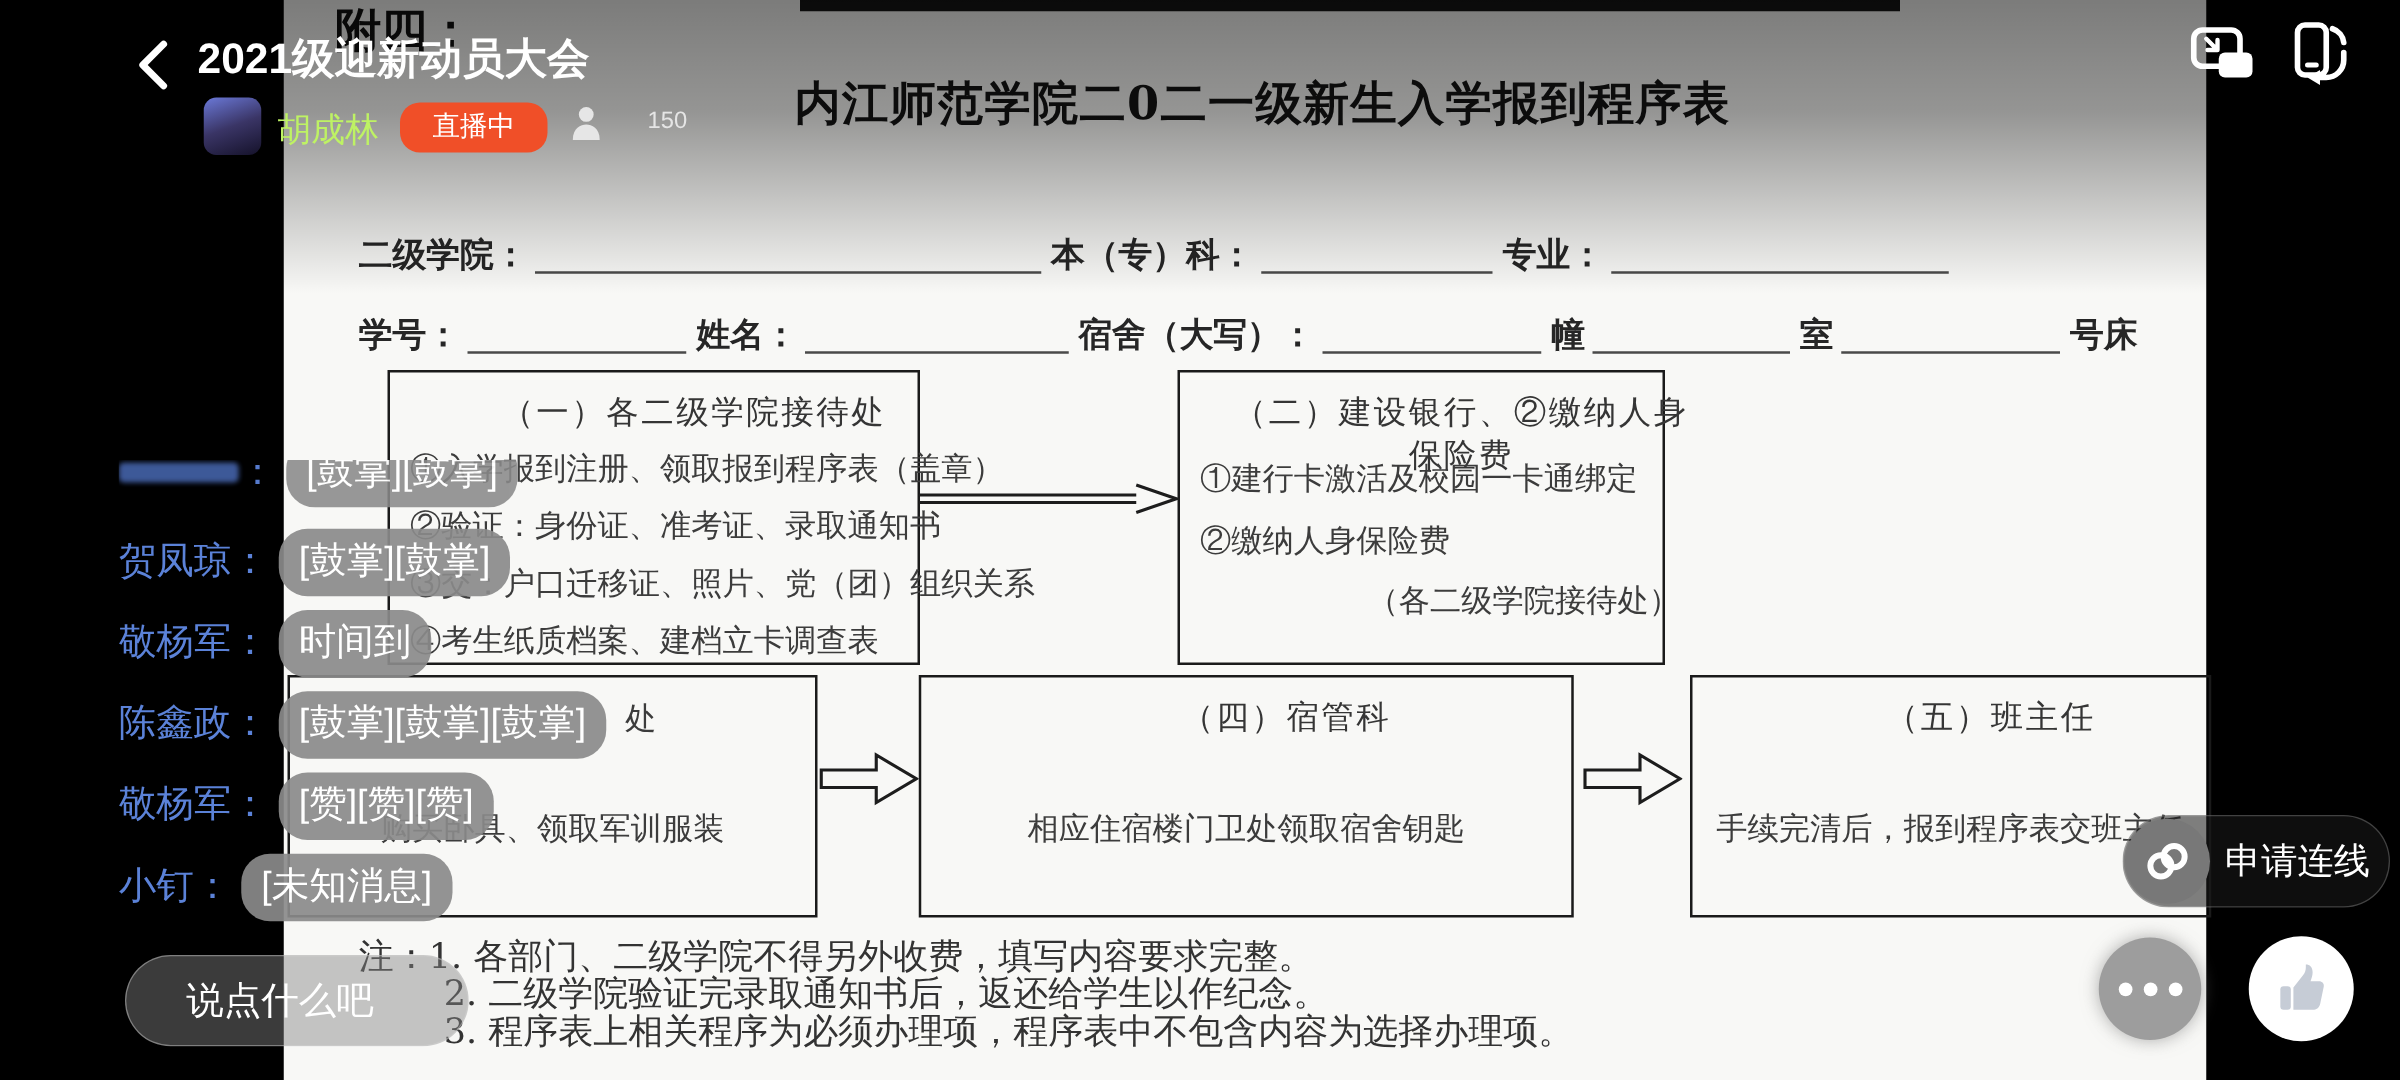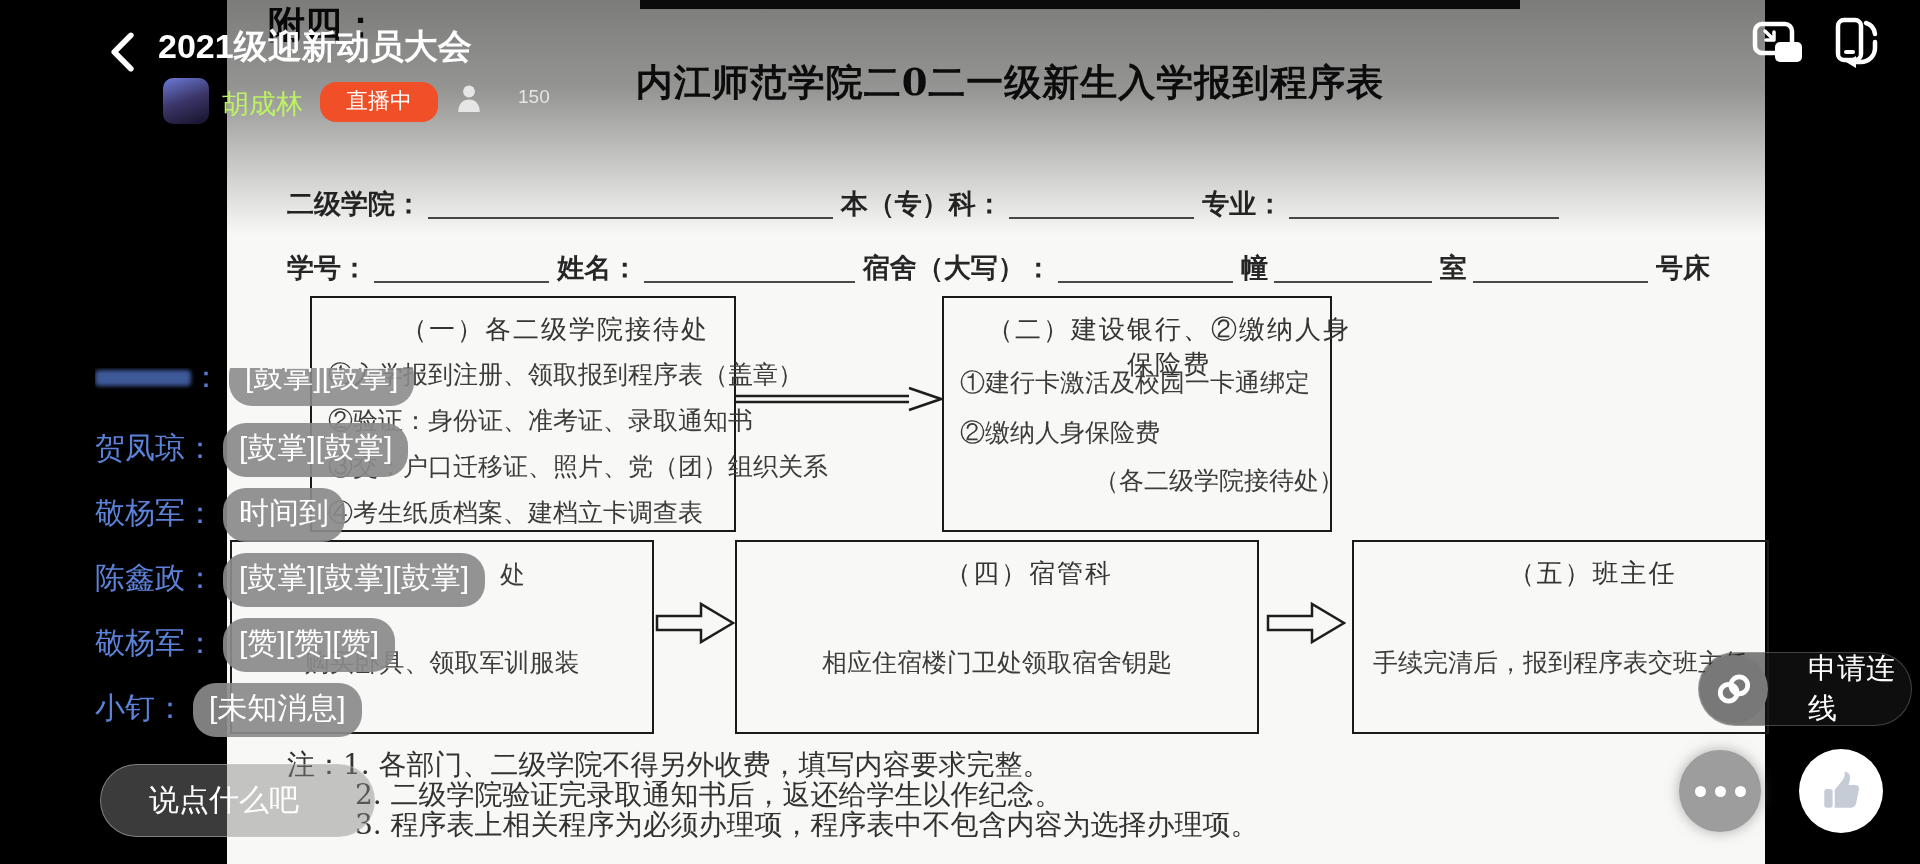--- a/index.html
+++ b/index.html
@@ -51,21 +51,21 @@
   #rotate-btn{left:1830px;top:16px;width:50px;height:54px;cursor:pointer;}
   
   .chat-row{position:absolute;left:95px;display:flex;align-items:flex-start;z-index:4;white-space:nowrap;}
   .chat-name{font-size:30px;color:#5B82D8;font-weight:500;padding-top:5px;}
   .chat-bubble{margin-left:8px;background:rgba(138,138,138,0.92);border-radius:23px;
                padding:5px 16px 8px;font-size:30px;color:#fff;}
   .clipped{clip-path:inset(16px 0 0 0);opacity:.95;}
   .illegible-name{width:96px;height:16px;margin-top:18px;border-radius:4px;background:#4d6fbe;
                   filter:blur(2px);opacity:.85;}
   
-  .ftr{position:absolute;z-index:6;gap:28px;}
+  .ftr{position:absolute;z-index:6;}
   #say-input{left:100px;top:764px;width:275px;height:73px;border-radius:37px;
              background:rgba(130,130,130,0.45);border:1px solid rgba(210,210,210,0.45);
              display:flex;align-items:center;box-sizing:border-box;padding-left:48px;cursor:text;}
   #say-input span{font-size:30px;color:#fff;}
   #connect-btn{left:1698px;top:652px;width:214px;height:74px;border-radius:37px;
                background:rgba(25,25,25,0.55);border:1px solid rgba(255,255,255,0.22);
                display:flex;align-items:center;box-sizing:border-box;cursor:pointer;}
   #connect-circle{width:68px;height:68px;border-radius:50%;background:#787878;flex:0 0 auto;
                   margin-left:1px;display:flex;align-items:center;justify-content:center;}
   #connect-label{font-size:29px;color:#fff;margin-left:12px;}

